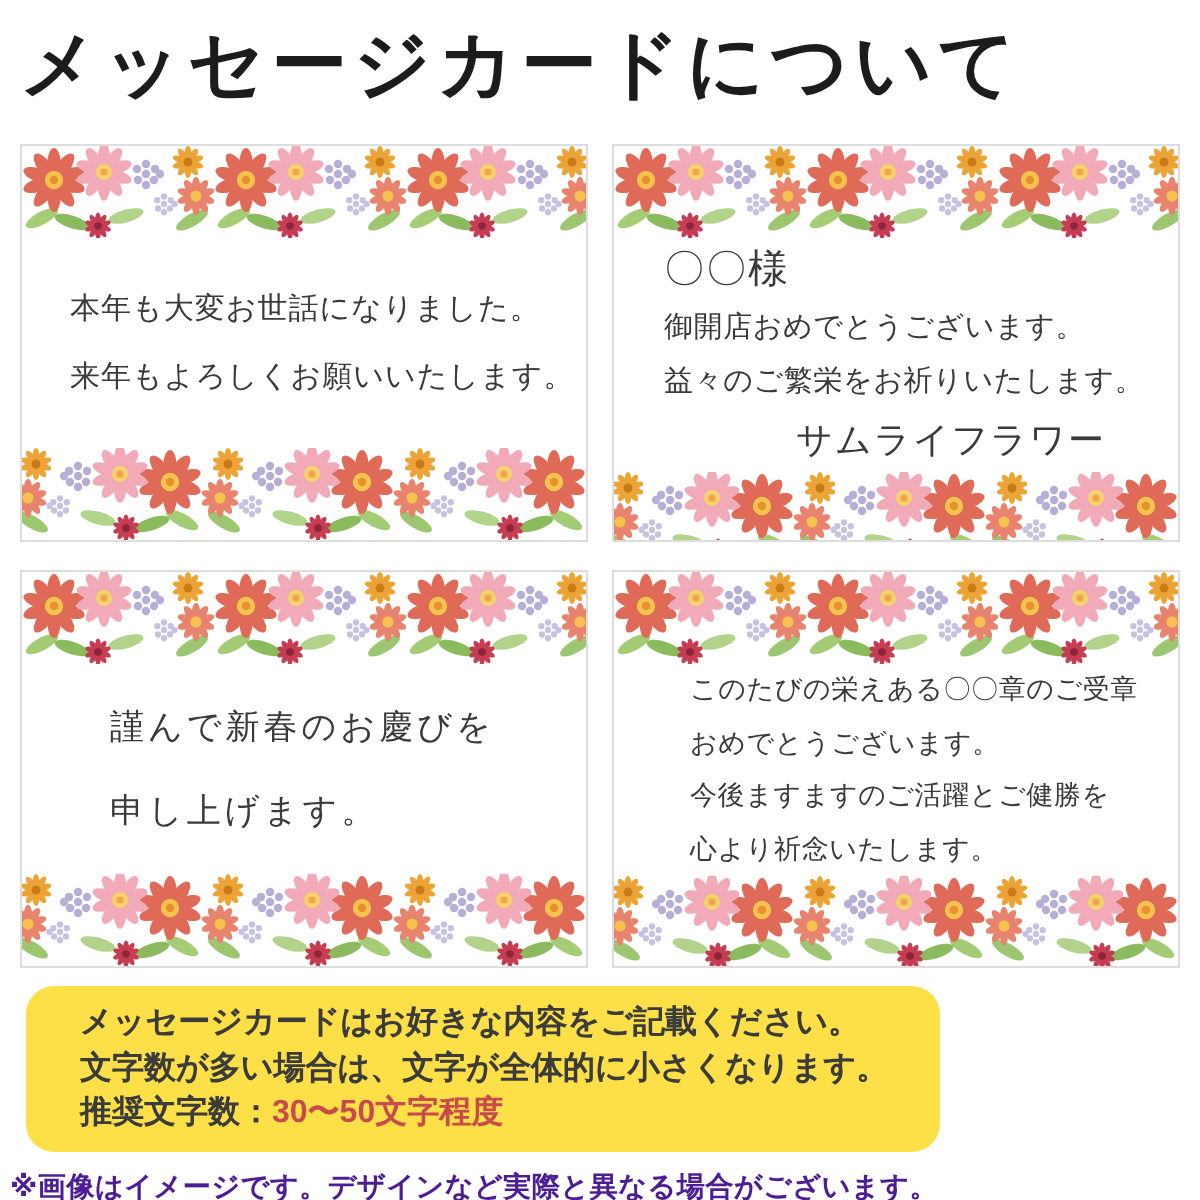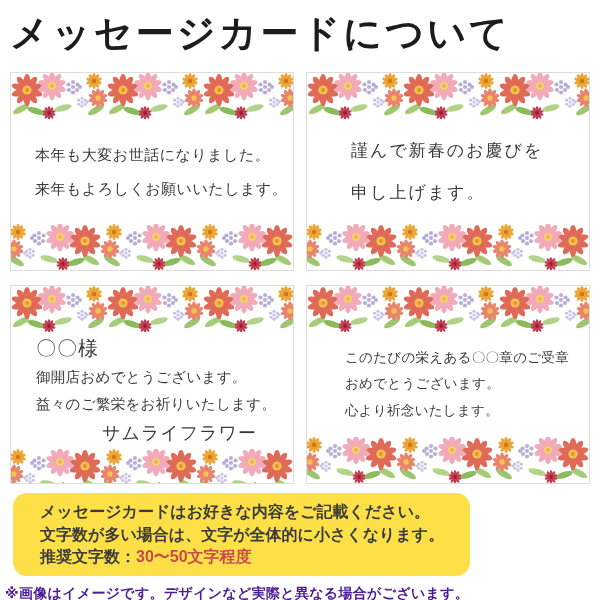--- a/index.html
+++ b/index.html
@@ -119,55 +119,56 @@
       </svg>
     <div class="card-body">
       <div class="line">本年も大変お世話になりました。</div>
       <div class="line">来年もよろしくお願いいたします。</div>
     </div>
     <svg class="strip bottom" width="100%" height="46">
         <rect width="100%" height="46" fill="url(#fstrip)"></rect>
       </svg>
   </div>
 
-  <div class="card c2">
-    <svg class="strip top" width="100%" height="46">
-        <rect width="100%" height="46" fill="url(#fstrip)"></rect>
-      </svg>
-    <div class="card-body">
-      <div class="line">謹んで新春のお慶びを</div>
-      <div class="line">申し上げます。</div>
-    </div>
-    <svg class="strip bottom" width="100%" height="46">
-        <rect width="100%" height="46" fill="url(#fstrip)"></rect>
-      </svg>
-  </div>
-
   <div class="card c3">
     <svg class="strip top" width="100%" height="46">
         <rect width="100%" height="46" fill="url(#fstrip)"></rect>
       </svg>
     <div class="card-body">
       <div class="recipient">〇〇様</div>
       <div class="line">御開店おめでとうございます。</div>
       <div class="line">益々のご繁栄をお祈りいたします。</div>
       <div class="signature">サムライフラワー</div>
     </div>
     <svg class="strip bottom" width="100%" height="46">
         <rect width="100%" height="46" fill="url(#fstrip)"></rect>
       </svg>
   </div>
 
+  <div class="card c2">
+    <svg class="strip top" width="100%" height="46">
+        <rect width="100%" height="46" fill="url(#fstrip)"></rect>
+      </svg>
+    <div class="card-body">
+      <div class="line">謹んで新春のお慶びを</div>
+      <div class="line">申し上げます。</div>
+    </div>
+    <svg class="strip bottom" width="100%" height="46">
+        <rect width="100%" height="46" fill="url(#fstrip)"></rect>
+      </svg>
+  </div>
+
   <div class="card c4">
     <svg class="strip top" width="100%" height="46">
         <rect width="100%" height="46" fill="url(#fstrip)"></rect>
       </svg>
     <div class="card-body">
       <div class="line">このたびの栄えある〇〇章のご受章</div>
       <div class="line">おめでとうございます。</div>
+      <div class="line">今後ますますのご活躍とご健勝を</div>
       <div class="line">心より祈念いたします。</div>
     </div>
     <svg class="strip bottom" width="100%" height="46">
         <rect width="100%" height="46" fill="url(#fstrip)"></rect>
       </svg>
   </div>
 
 </div>
 
 <div class="notice-box">

